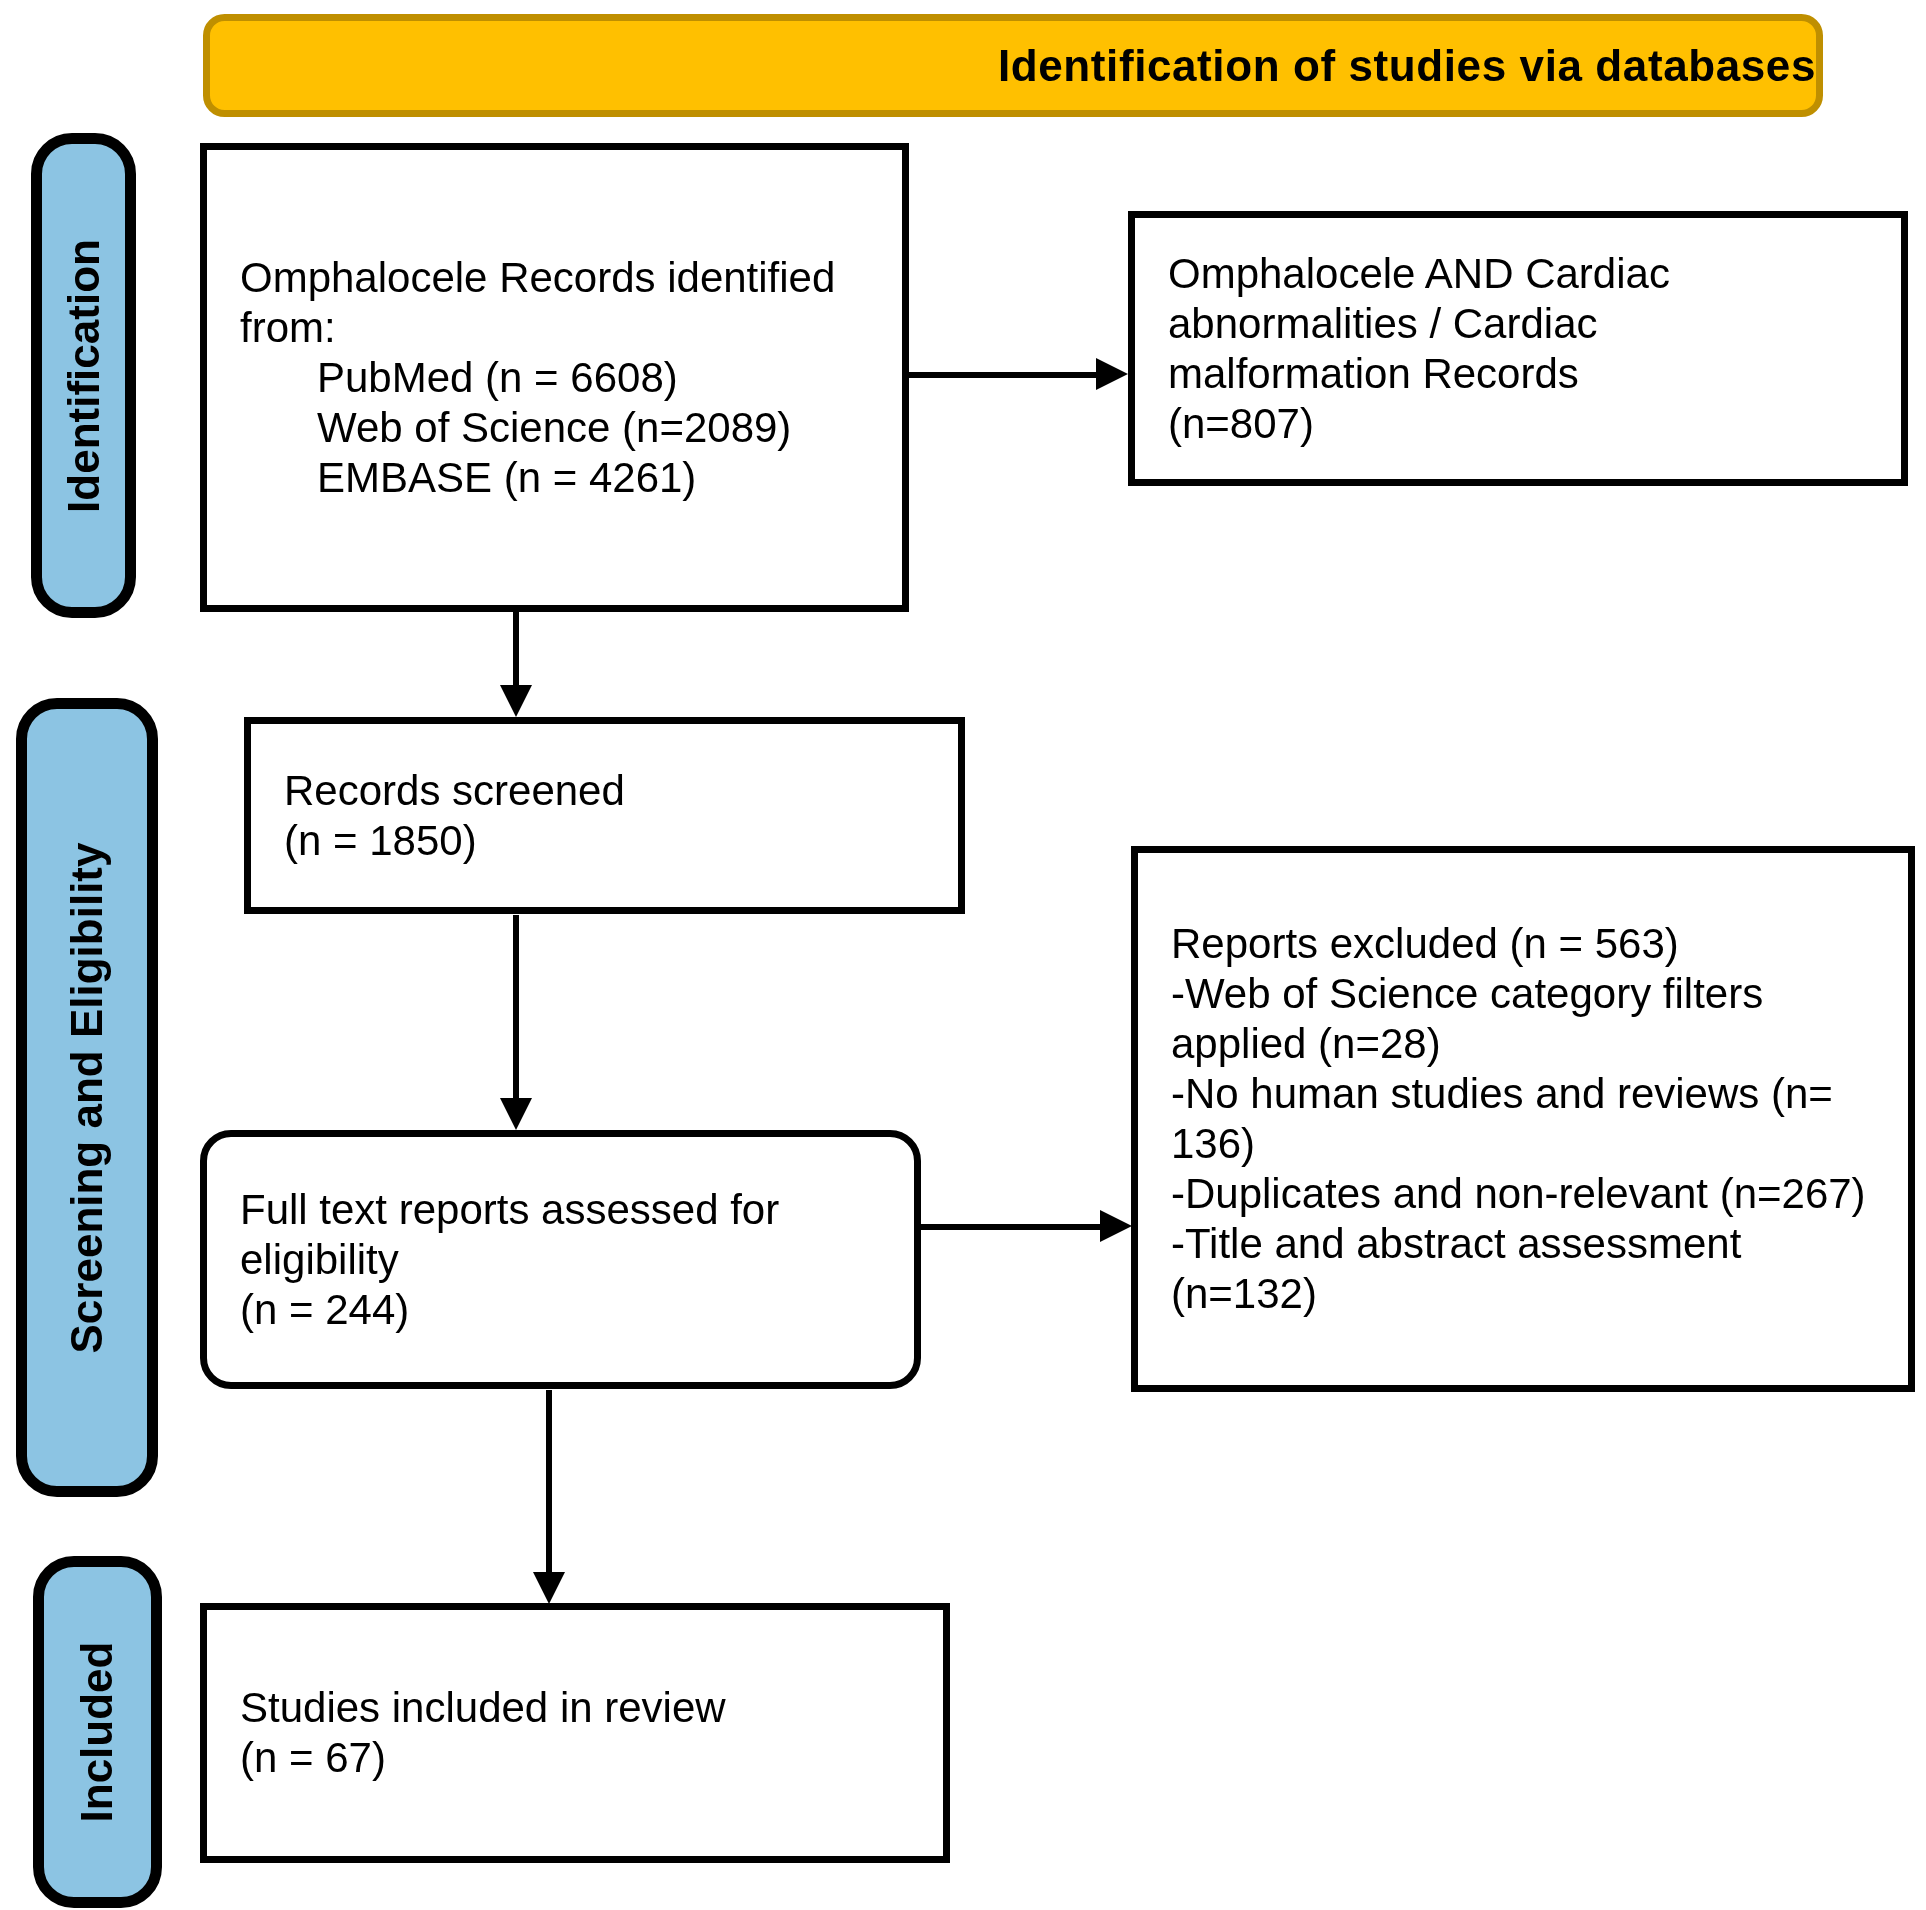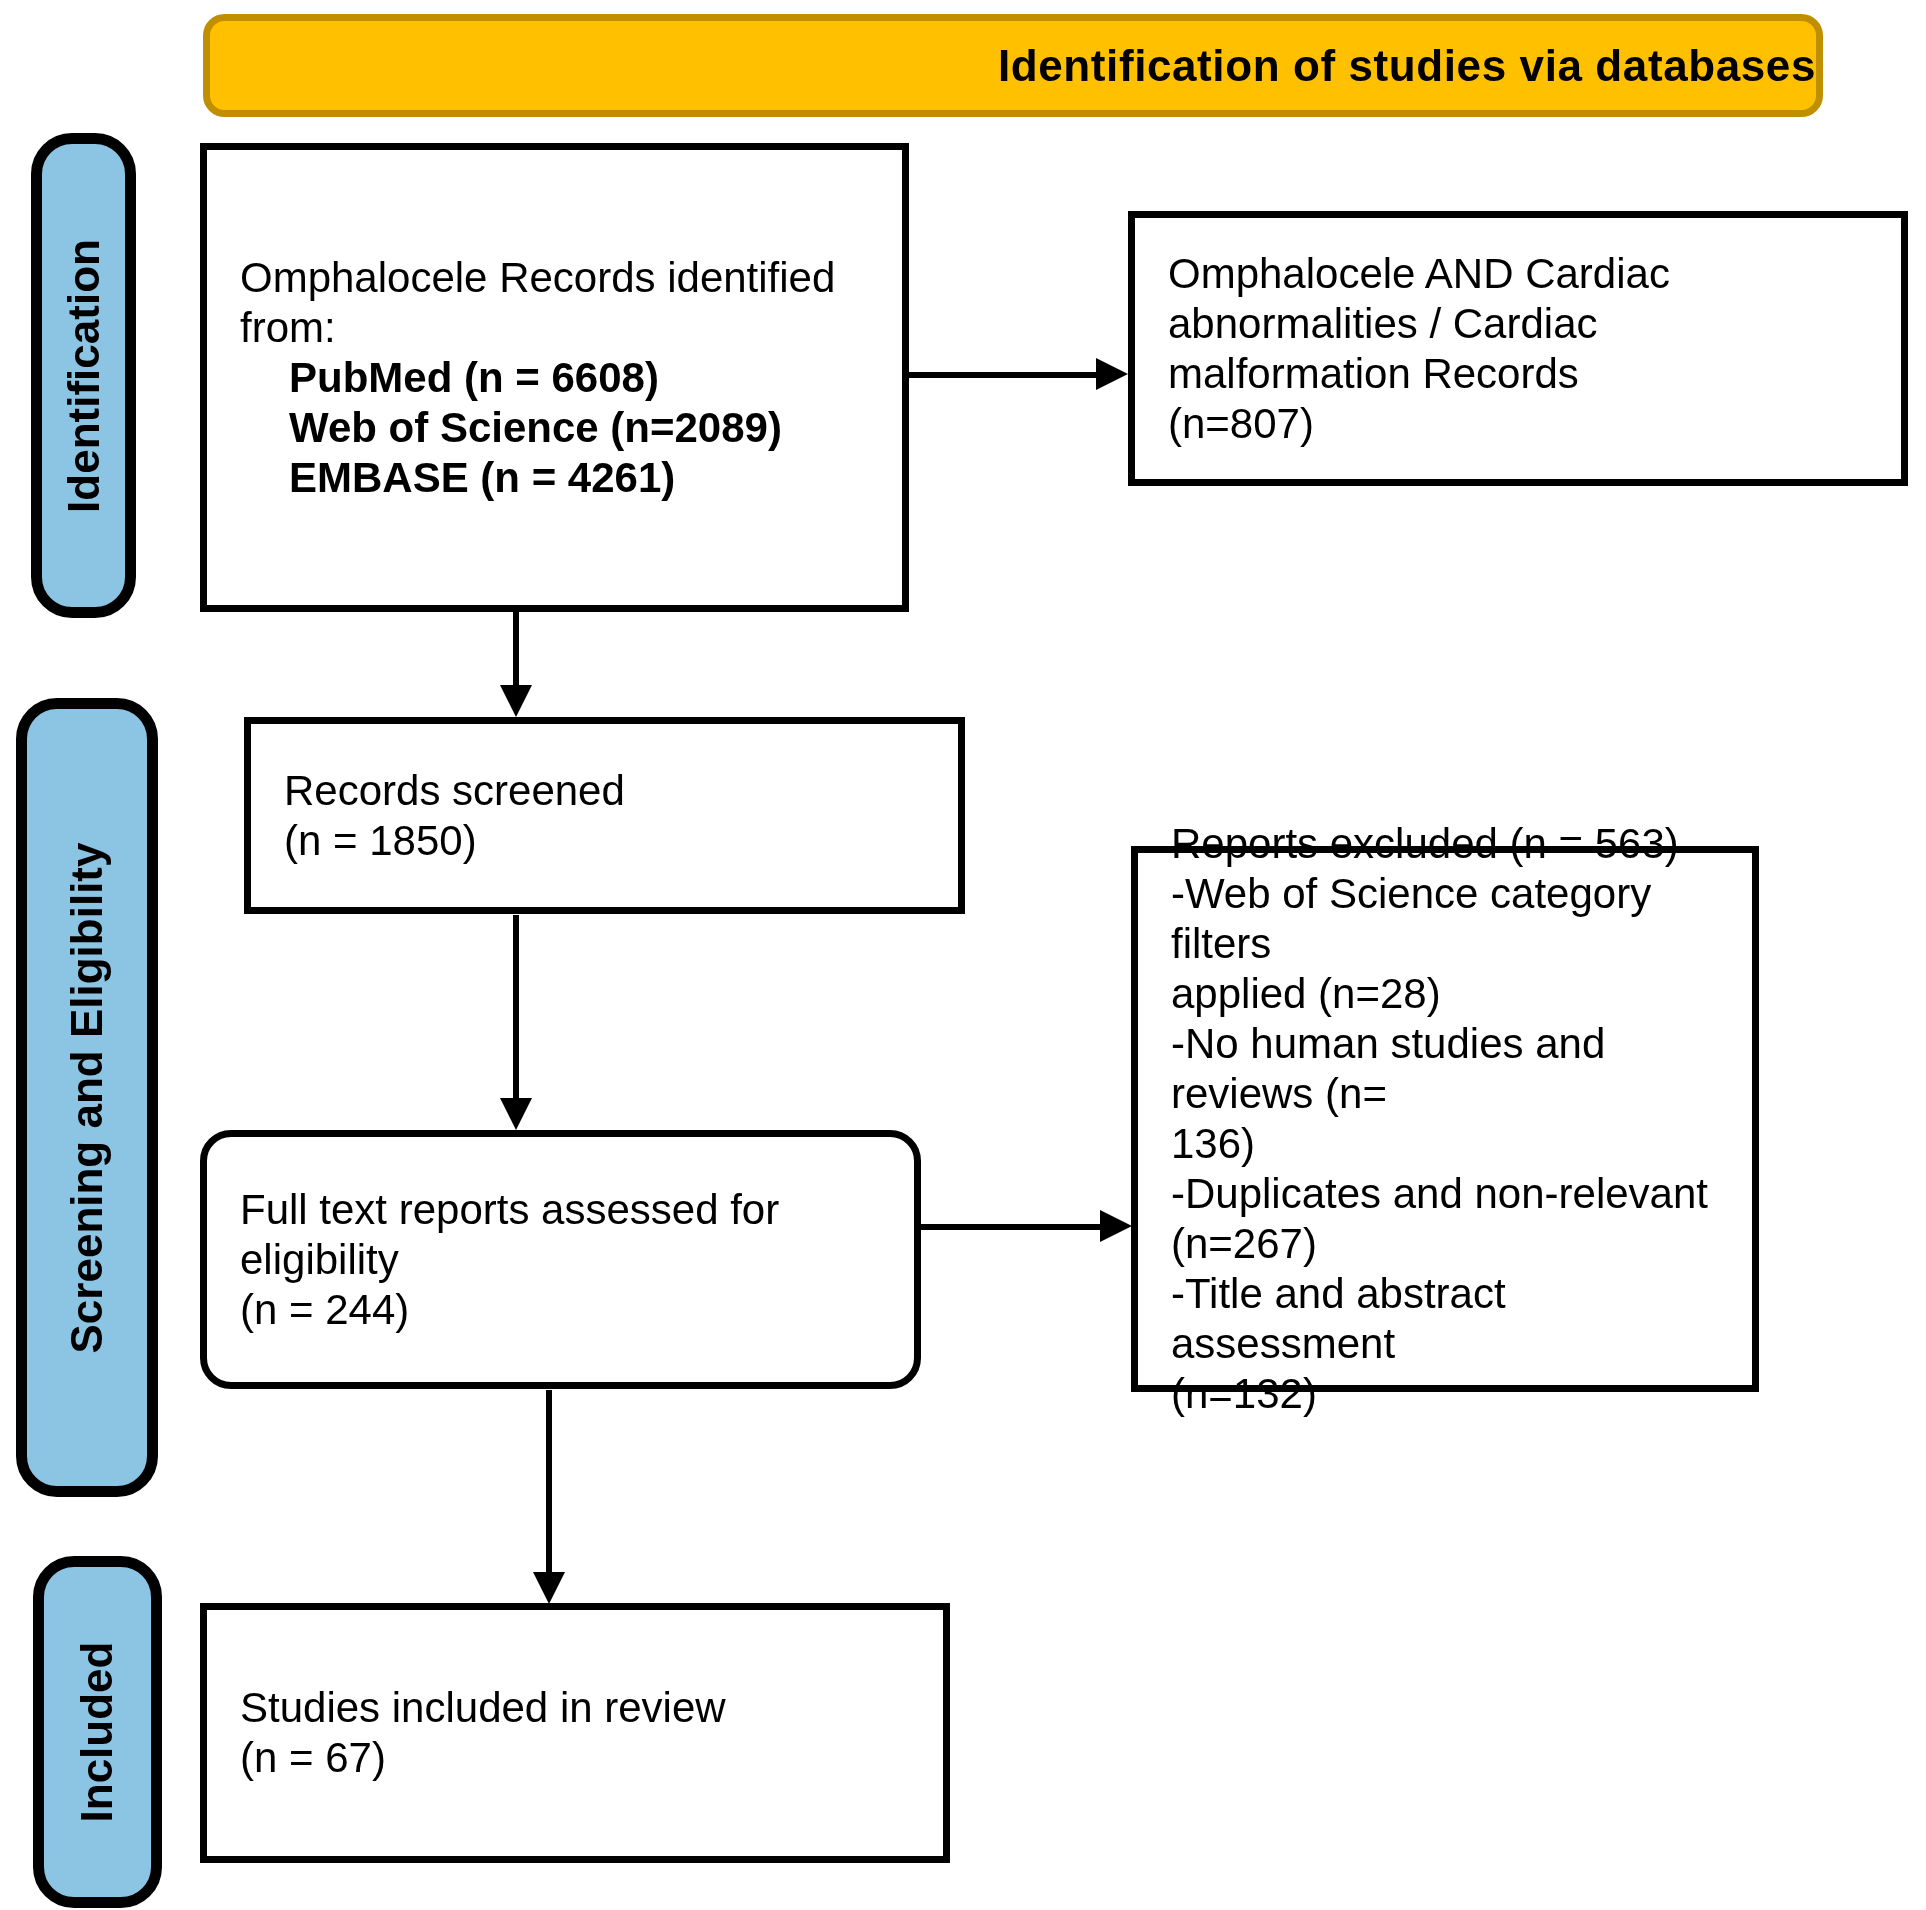--- a/index.html
+++ b/index.html
@@ -62,27 +62,27 @@
     display: flex; flex-direction: column;
     justify-content: center;
     padding-left: 33px; padding-right: 14px;
   }
   .flow-box p {
     font-size: 42px;
     line-height: 50px;
     white-space: pre-line;
     text-align: left;
   }
-  .flow-box p.indent { margin-left: 49px; font-weight: bold; }
+  .flow-box p.indent { margin-left: 77px; }
 
   .box-records-identified { left: 200px;  top: 143px;  width: 709px; height: 469px; }
   .box-cardiac-records    { left: 1128px; top: 211px;  width: 780px; height: 275px; }
   .box-records-screened   { left: 200px;  top: 717px; width: 721px; height: 197px; margin-left: 44px; }
   .box-fulltext-assessed  { left: 200px;  top: 1130px; width: 721px; height: 259px; border-radius: 31px; }
-  .box-reports-excluded   { left: 1131px; top: 846px; width: 628px; height: 546px; }
+  .box-reports-excluded   { left: 1131px; top: 846px; width: 784px; height: 546px; }
   .box-studies-included   { left: 200px;  top: 1603px; width: 750px; height: 260px; }
 
   
   .arrow-line {
     position: absolute;
     background: var(--line-color);
   }
   .arrow-head {
     position: absolute;
     width: 0; height: 0;

